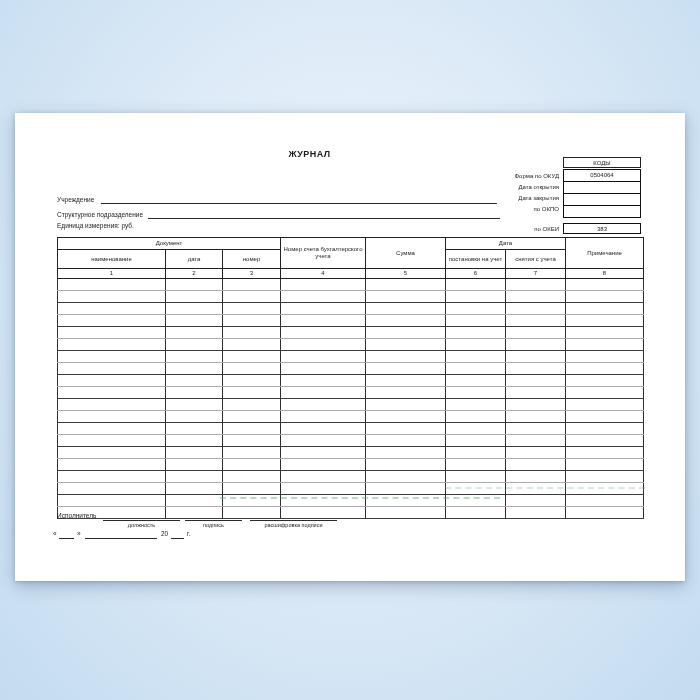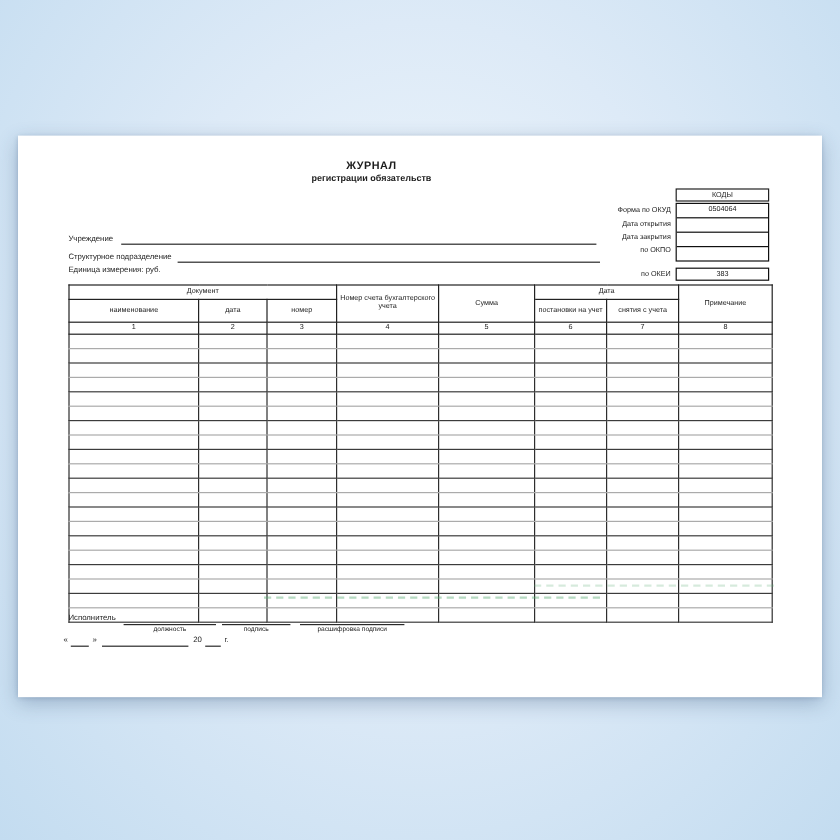--- a/index.html
+++ b/index.html
@@ -7,21 +7,21 @@
     position:relative;width:700px;height:700px;overflow:hidden;
     background:radial-gradient(ellipse at 50% 42%, #f0f7fc 0%, #ddeaf7 48%, #c3dcf0 100%);
     font-family:"Liberation Sans","DejaVu Sans",sans-serif;
     color:#1c1c1c;
   }
   .sheet{
     position:absolute;left:15px;top:113px;width:670px;height:468px;background:#ffffff;
     box-shadow:0 5px 16px rgba(45,75,115,.32), 0 1px 4px rgba(45,75,115,.28);
   }
   .abs{position:absolute;}
-  .title-block{left:42px;top:20px;width:505px;text-align:center;line-height:1.25;}
+  .title-block{left:42px;top:36px;width:505px;text-align:center;line-height:1.25;}
   .title-main{font-size:9px;font-weight:bold;letter-spacing:.4px;}
   .title-sub{font-size:7.5px;font-weight:bold;}
   .lbl{font-size:6.5px;line-height:8px;white-space:nowrap;}
   .uline{border-bottom:1px solid #2a2a2a;height:1px;}
   
   .codes-label{position:absolute;right:126px;width:110px;text-align:right;font-size:6px;line-height:12px;white-space:nowrap;}
   .codes-header{left:548px;top:44px;width:78px;height:11px;border:1px solid #222;
     font-size:6px;line-height:11px;text-align:center;box-sizing:border-box;}
   .codes-stack{left:548px;top:56px;width:78px;border:1.5px solid #101010;box-sizing:border-box;}
   .codes-cell{height:11px;border-bottom:1px solid #101010;font-size:6px;line-height:11px;text-align:center;}
@@ -46,21 +46,20 @@
   .foot-txt{font-size:6.5px;line-height:8px;white-space:nowrap;}
 </style>
 </head>
 <body>
 
 <div class="scene">
   <div class="sheet">
 
     <div class="abs title-block">
       <div class="title-main">ЖУРНАЛ</div>
-      <div class="title-sub">регистрации обязательств</div>
     </div>
 
     <div>
       <div class="abs codes-header">КОДЫ</div>
 
       <div class="codes-label" style="top:57px;">Форма по ОКУД</div>
       <div class="codes-label" style="top:68px;">Дата открытия</div>
       <div class="codes-label" style="top:79px;">Дата закрытия</div>
       <div class="codes-label" style="top:90px;">по ОКПО</div>
       <div class="codes-label" style="top:110px;">по ОКЕИ</div>

